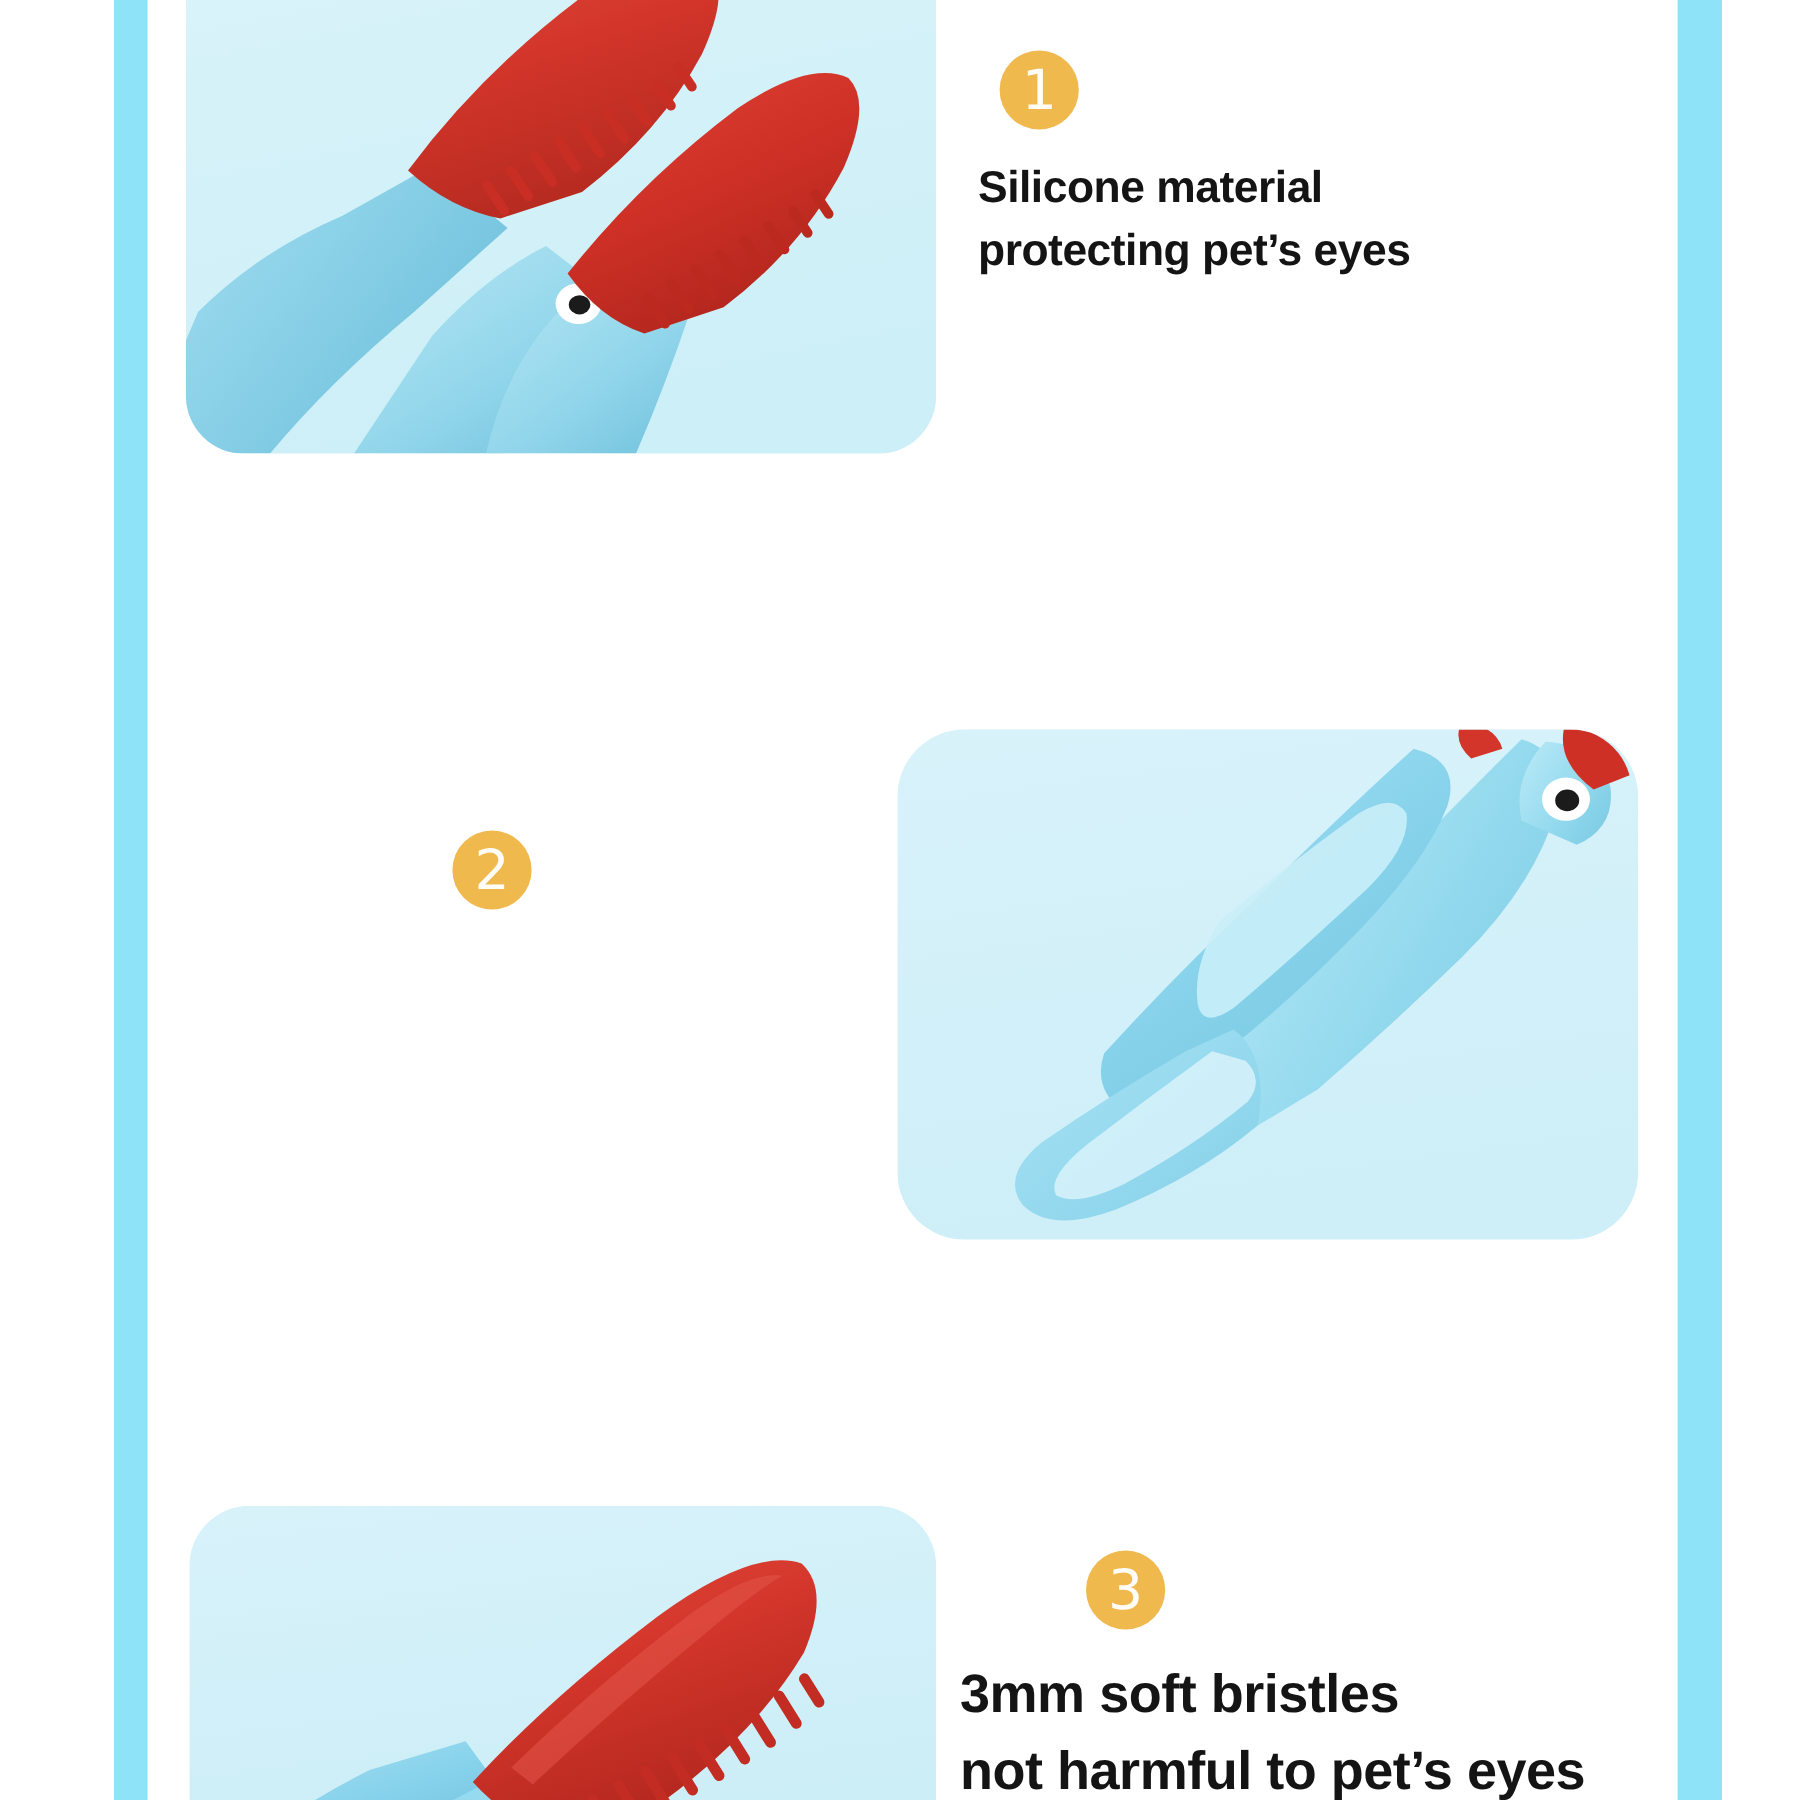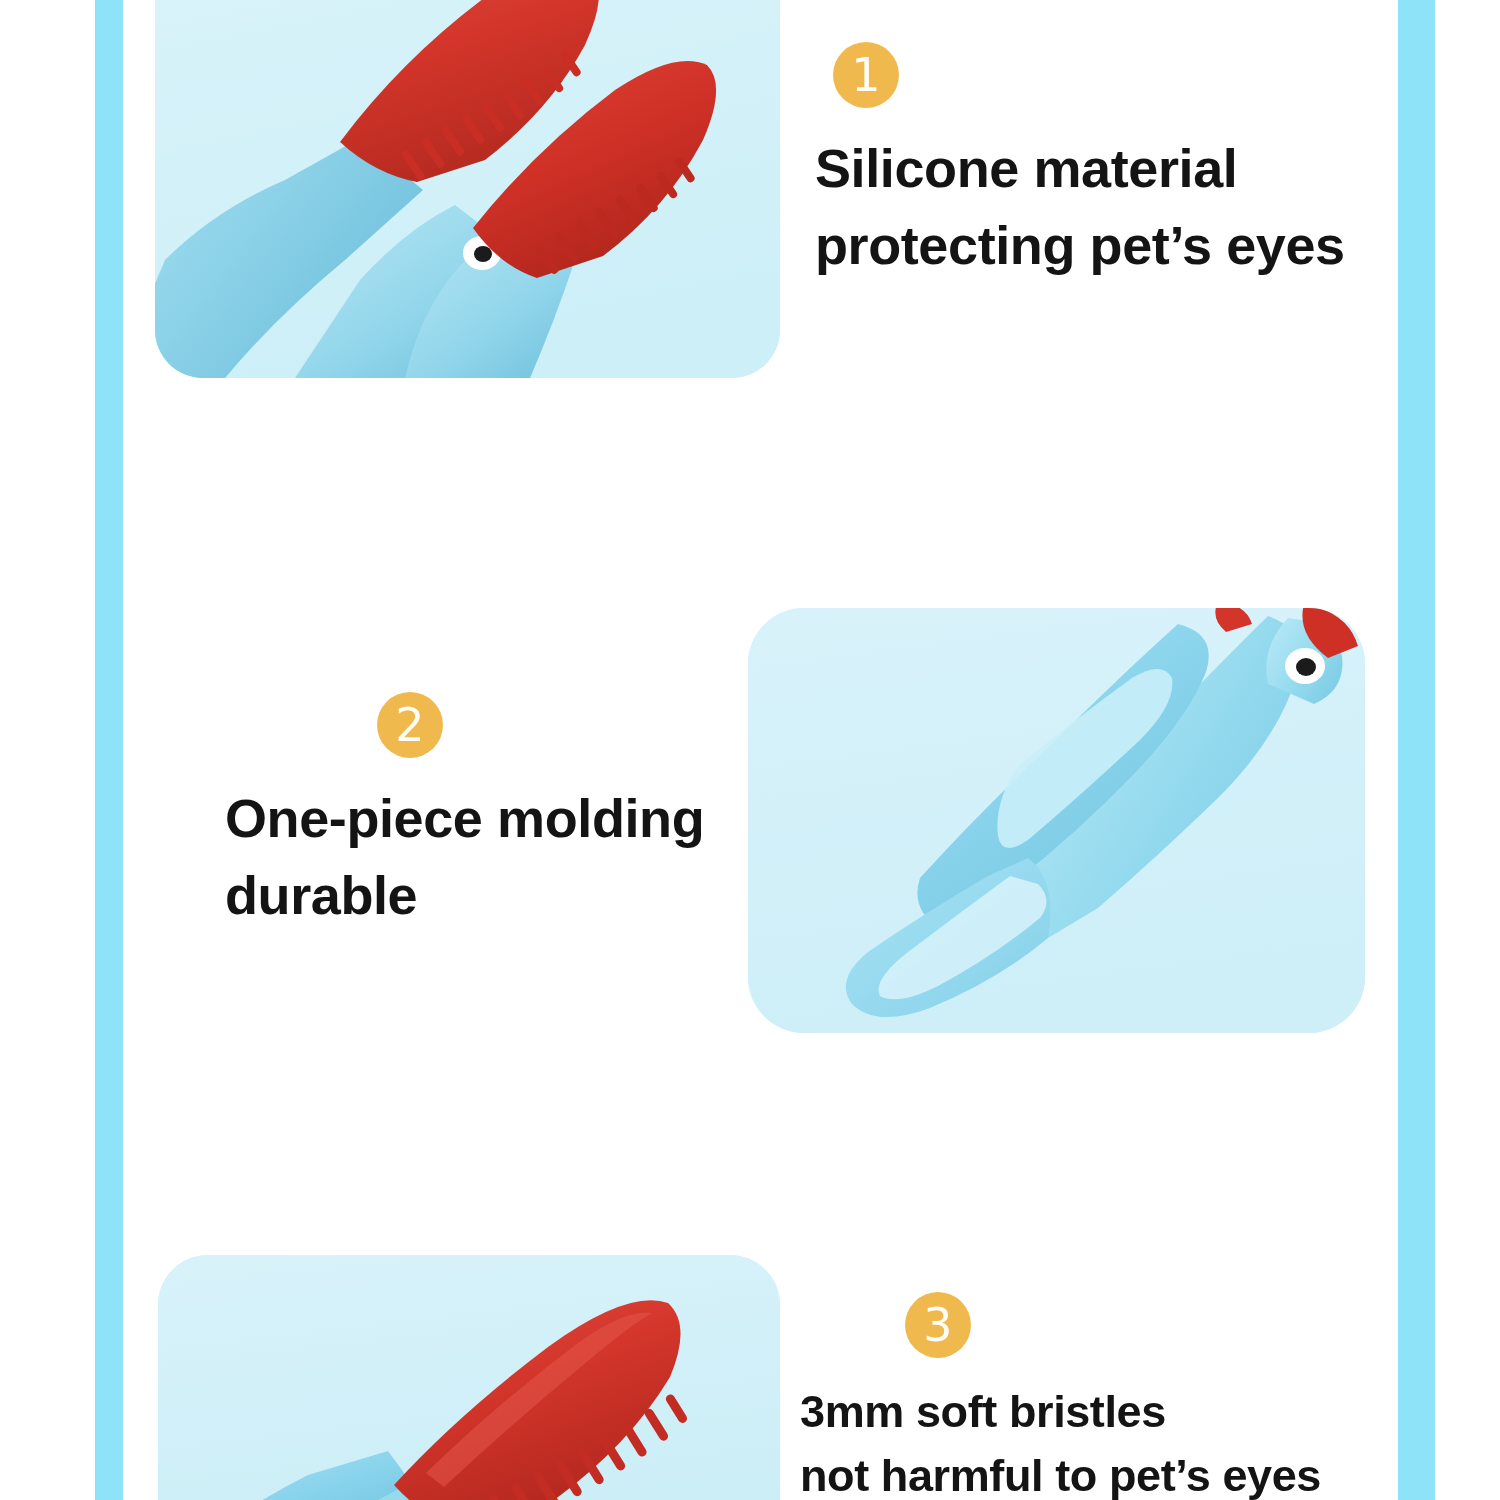--- a/index.html
+++ b/index.html
@@ -86,21 +86,21 @@
     text-align: center;
     font-family: "DejaVu Sans", sans-serif;
   }
   #feature-1 .badge { margin-left: 18px; }
   #feature-2 .badge { margin-left: 152px; }
   #feature-3 .badge { margin-left: 105px; }
 
   .feature-text {
     margin-top: 22px;
     color: #141414;
-    font-size: 54px;
+    font-size: 37px;
     font-weight: 700;
     line-height: 1.42;
     letter-spacing: -0.4px;
     white-space: pre-line;
   }
   #feature-3 .feature-text { font-size: 45px; }
 </style>
 </head>
 <body>
 
@@ -184,22 +184,20 @@
   </div>
 
   <div class="feature" id="feature-1">
     <div class="badge">1</div>
     <div class="feature-text">Silicone material
 protecting pet’s eyes</div>
   </div>
 
   <div class="feature" id="feature-2">
     <div class="badge">2</div>
-    <div class="feature-text">One-piece molding
-durable</div>
   </div>
 
   <div class="photo-panel" id="panel-2">
     <svg class="photo-svg" viewBox="0 0 617 425" preserveAspectRatio="xMidYMid slice">
       <defs>
         <linearGradient id="p2bg" x1="0" y1="0" x2="0.2" y2="1">
           <stop offset="0%" stop-color="#D8F2FA"></stop>
           <stop offset="100%" stop-color="#CEEFF8"></stop>
         </linearGradient>
         <linearGradient id="arm1" x1="0.2" y1="0" x2="0.9" y2="1">

